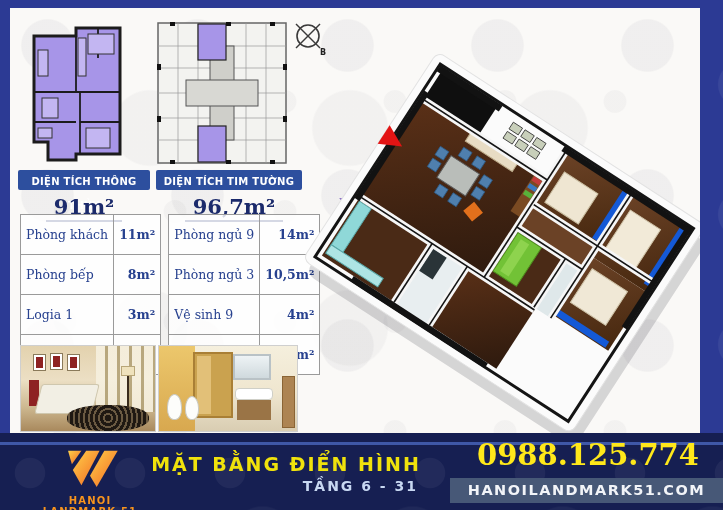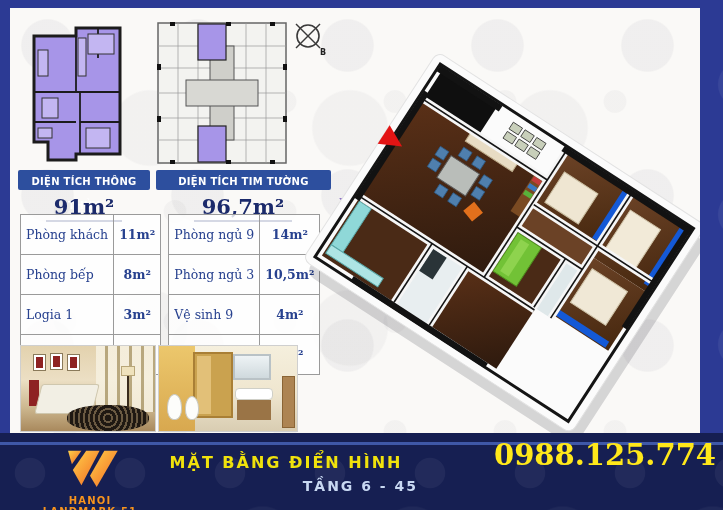--- a/index.html
+++ b/index.html
@@ -36,21 +36,21 @@
   .area-value span { border-bottom:2px solid #1b2a6b; padding:0 8px 1px 8px;margin-top:20px; }
 
   
   table.rooms { border-collapse:collapse; }
   table.rooms td {
     border:1px solid #9a9a9a; background:rgba(255,255,255,0.82);
     font-family:"DejaVu Serif", serif; font-size:12.5px; color:#27418f;
     height:19.6px; padding:12px 5px; white-space:nowrap;
   }
   table.rooms td.gap { border:none; background:transparent; width:8px; padding:0; }
-  table.rooms td.val { font-weight:bold; text-align:center;margin-left:18px; }
+  table.rooms td.val { font-weight:bold; text-align:right;margin-left:18px; }
   td.w-name-l { width:88px; } td.w-val-l { width:44px; }
   td.w-name-r { width:90px; } td.w-val-r { width:53px; }
 
   
   .photo { overflow:hidden; border:1px solid #cfcfcf; position:absolute; }
   .photo-bedroom { background:linear-gradient(180deg,#e3d2ae 0%,#ecdfc4 40%,#cdb890 72%,#a9895d 100%); }
   .photo-bathroom { background:linear-gradient(180deg,#f5efdd 0%,#efe6cf 55%,#d9cdb2 100%); }
 
   
   .footer {
@@ -58,24 +58,24 @@
     background-color:#161f52;
     background-image:
       radial-gradient(circle at 30% 40%, rgba(255,255,255,0.05) 0 16%, transparent 17%),
       radial-gradient(circle at 75% 70%, rgba(255,255,255,0.04) 0 20%, transparent 21%);
     background-size:100px 100px, 150px 150px;
   }
   .footer-topline { position:absolute; left:0; top:9px; width:723px; height:3px; background:#3f58a8; }
   .brand { position:absolute; left:30px; top:14px; width:120px; text-align:center; }
   .brand-name { font-size:10px; letter-spacing:1.2px; color:#f7941d; font-weight:bold; margin-top:2px; }
   .footer-title { position:absolute; left:140px; top:20px; width:292px; text-align:center;
-    color:#f0e20c; font-weight:bold; font-size:16px; letter-spacing:2px; }
+    color:#f0e20c; font-weight:bold; font-size:19px; letter-spacing:2px; }
   .footer-subtitle { position:absolute; left:140px; top:45px; width:292px; text-align:right;
     padding-right:14px; color:#c8d8f2; font-weight:bold; font-size:14px; letter-spacing:2px; }
-  .phone { position:absolute; left:460px; top:5px; width:256px; text-align:right;
+  .phone { position:absolute; left:460px; top:5px; width:256px; text-align:center;
     font-family:"DejaVu Serif", serif; font-weight:bold; font-size:29px; color:#ffe81a; }
   .site-strip { position:absolute; left:450px; top:45px; width:273px; height:25px; background:#475877; }
   .site-url { width:100%; text-align:center; line-height:25px; color:#f2f4f8;
     font-weight:bold; font-size:14.5px; letter-spacing:1.5px; }
 
   
   .frame { position:absolute; background:#fff; border:1px solid #8a7a5a; }
   .frame > i { position:absolute; left:2px; top:2px; right:2px; bottom:2px; background:#8e2222; display:block; }
 </style>
 </head>
@@ -136,25 +136,25 @@
     </svg>
 
     <svg class="abs" style="left:280px; top:10px;" width="40" height="44" viewBox="0 0 40 44">
       <circle cx="18" cy="18" r="11" fill="none" stroke="#3a3a3a" stroke-width="1.6"></circle>
       <line x1="6" y1="6" x2="30" y2="30" stroke="#3a3a3a" stroke-width="1.4"></line>
       <line x1="30" y1="6" x2="6" y2="30" stroke="#3a3a3a" stroke-width="1.4"></line>
       <text x="30" y="37" font-size="8" fill="#222" font-weight="bold">B</text>
     </svg>
 
     <div class="abs area-bar" style="left:8px; top:162px; width:132px;">DIỆN TÍCH THÔNG THỦY</div>
-    <div class="abs area-bar" style="left:146px; top:162px; width:175px;">DIỆN TÍCH TIM TƯỜNG</div>
+    <div class="abs area-bar" style="left:146px; top:162px; width:146px;">DIỆN TÍCH TIM TƯỜNG</div>
     <div class="abs area-value" style="left:8px; top:186px; width:132px;">
       <span>91m²</span>
     </div>
-    <div class="abs area-value" style="left:160px; top:186px; width:146px;">
+    <div class="abs area-value" style="left:151px; top:186px; width:146px;">
       <span>96,7m²</span>
     </div>
 
     <table class="rooms abs" style="left:10px; top:206px;">
       <tbody>
           <tr>
         <td class="w-name-l">Phòng khách</td>
         <td class="w-val-l val">11m²</td>
         <td class="gap"></td>
         <td class="w-name-r">Phòng ngủ 9</td>
@@ -347,17 +347,20 @@
           </linearGradient>
         </defs>
         <polygon points="8,4 22,4 12,18" fill="url(#og)"></polygon>
         <polygon points="27,4 41,4 22,40 13,24" fill="url(#og)"></polygon>
         <polygon points="46,4 60,4 38,42 31,30" fill="url(#og)"></polygon>
       </svg>
       <div class="brand-name">HANOI LANDMARK 51</div>
     </div>
 
     <div class="footer-title">MẶT BẰNG ĐIỂN HÌNH</div>
-    <div class="footer-subtitle">TẦNG 6 - 45</div>
+    <div class="footer-subtitle">TẦNG 6 - 31</div>
 
     <div class="phone">0988.125.774</div>
+    <div class="site-strip">
+      <div class="site-url">HANOILANDMARK51.COM</div>
+    </div>
   </div>
 </div>
 
 </body></html>

